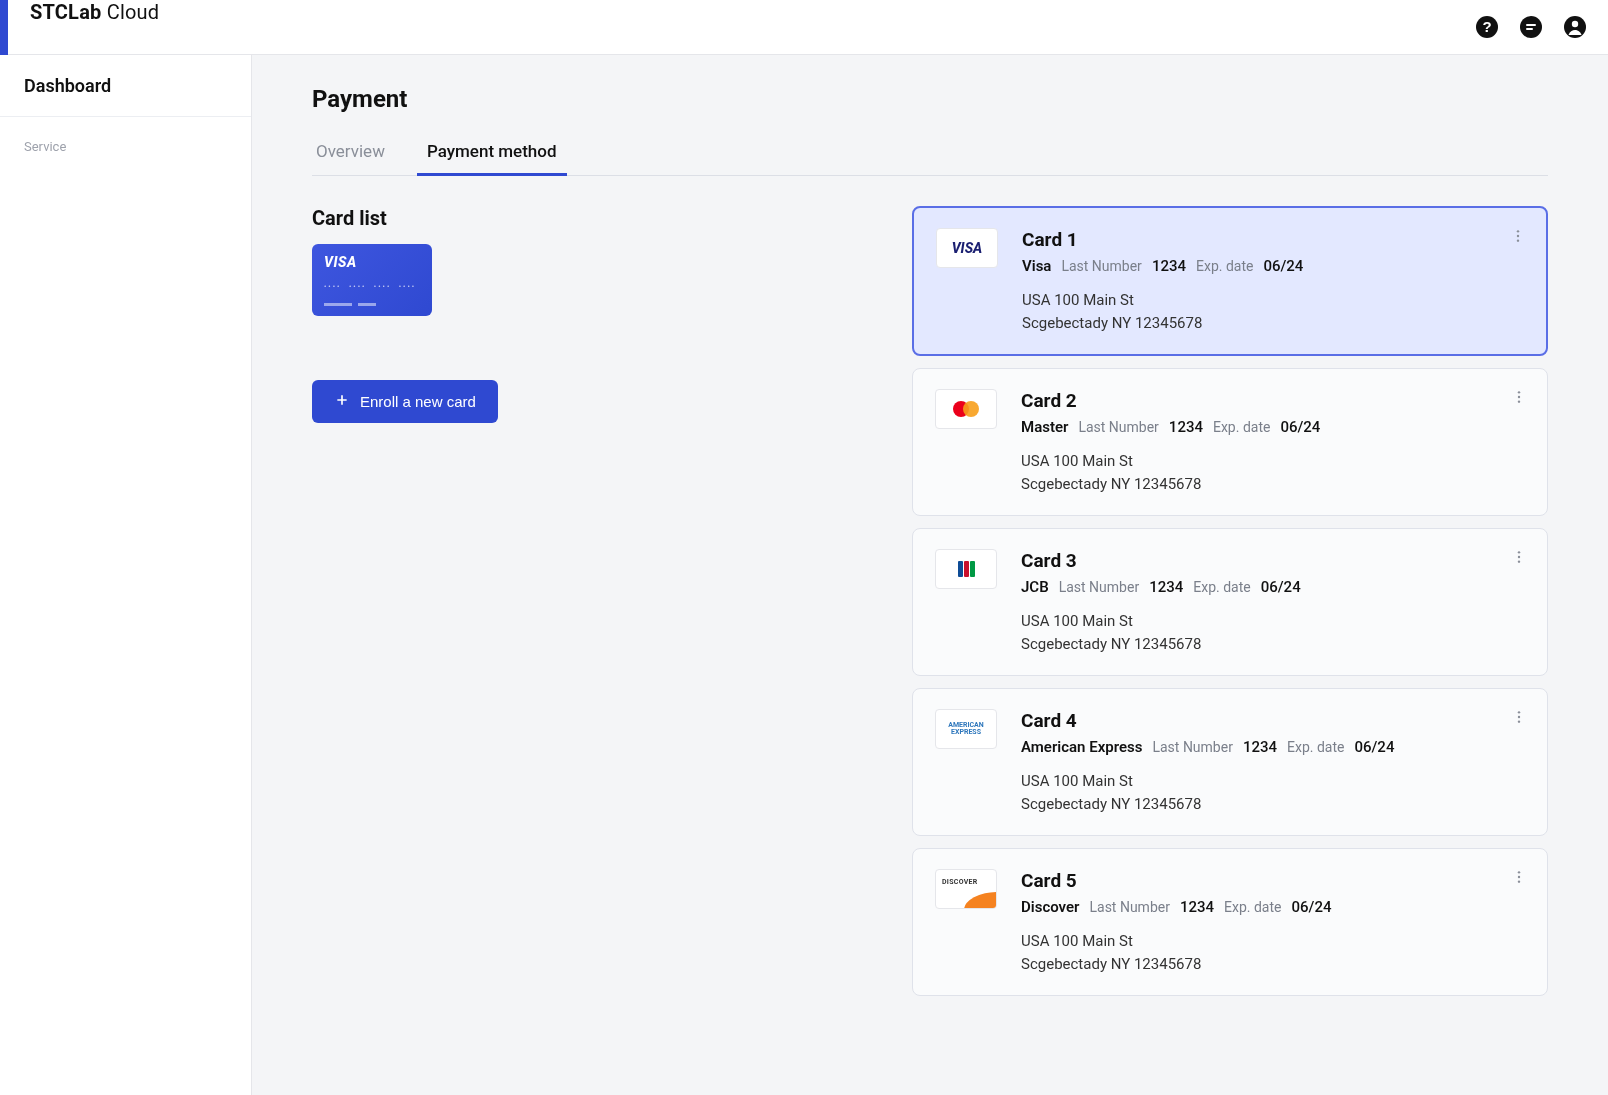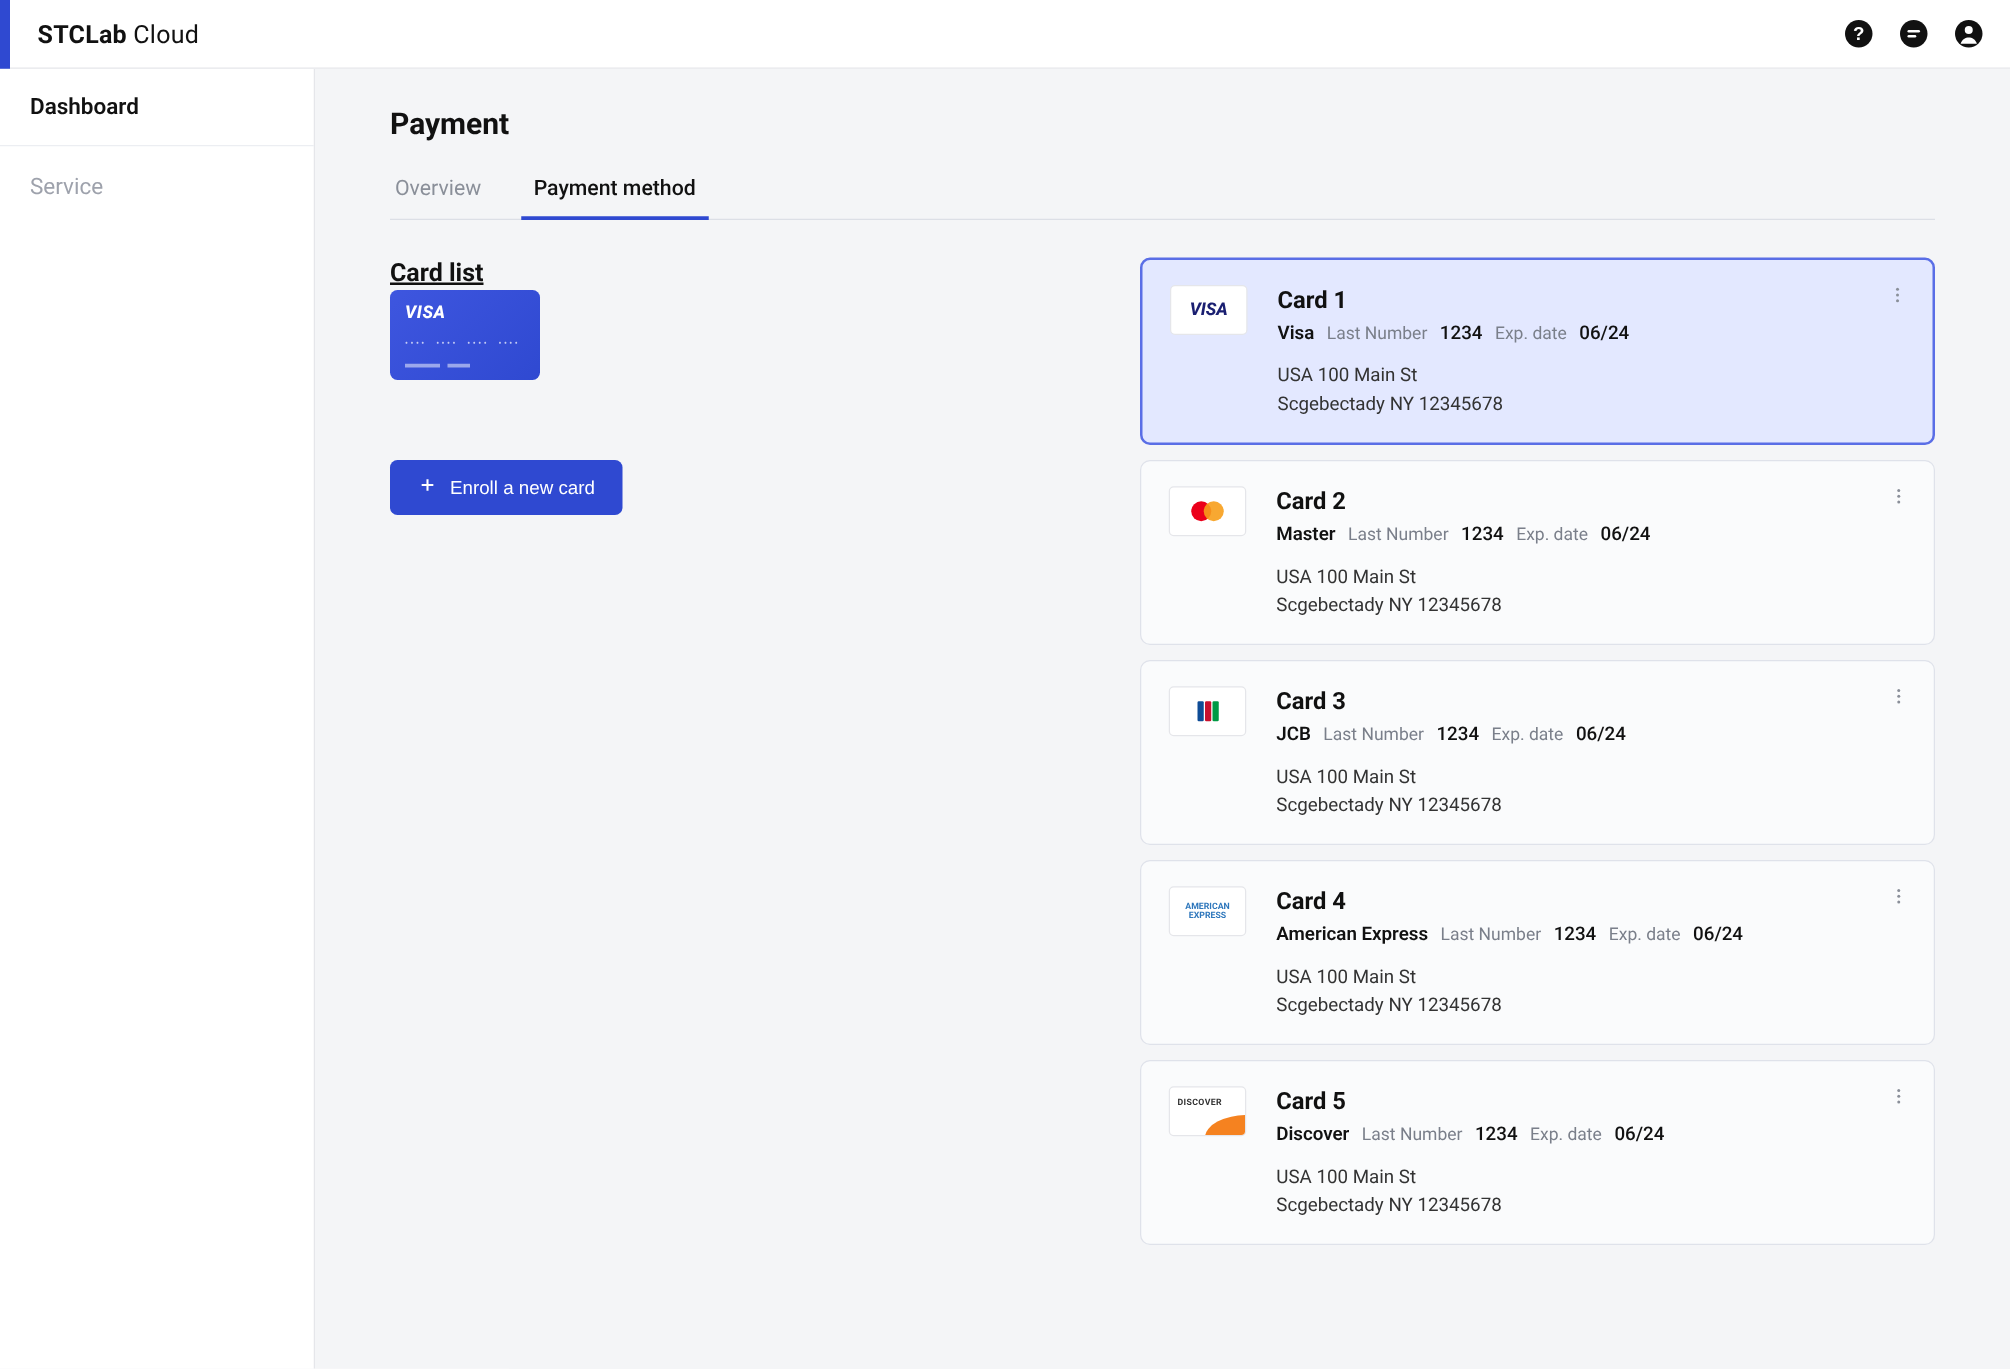--- a/index.html
+++ b/index.html
@@ -23,21 +23,20 @@
     position: absolute;
     left: 0; top: 0;
     width: 8px;
     height: 55px;
     background: #2f49d1;
     z-index: 10;
   }
   .topbar {
     height: 55px;
     display: flex;
-    align-items: center;
     justify-content: space-between;
     padding: 0 20px 0 30px;
     border-bottom: 1px solid #e5e6ea;
     background: #fff;
     position: relative;
   }
   .brand {
     font-size: 20px;
     font-weight: 400;
     letter-spacing: 0.2px;
@@ -67,21 +66,21 @@
   }
   .sidebar-main { flex: 1; }
   .sidebar-item-dash {
     font-size: 18px;
     font-weight: 600;
     padding: 20px 24px;
     border-bottom: 1px solid #eceef2;
     cursor: pointer;
   }
   .sidebar-section-label {
-    font-size: 18px;
+    font-size: 13px;
     color: #9ea2ac;
     padding: 22px 24px 10px;
   }
   .sidebar-service-item {
     font-size: 16px;
     padding: 14px 24px;
     cursor: pointer;
     color: #222;
   }
   .sidebar-footer {
@@ -131,22 +130,21 @@
   }
   .content-row {
     display: flex;
     gap: 40px;
     align-items: flex-start;
   }
   .left-col { width: 560px; }
   .card-list-title {
     font-size: 20px;
     font-weight: 700;
-    margin-bottom: 2px;
-    text-decoration: underline;
+    margin-bottom: 14px;
   }
   .card-list-sub {
     font-size: 15px;
     color: #555;
     margin-bottom: 18px;
   }
   .mini-card {
     width: 120px;
     height: 72px;
     border-radius: 6px;

